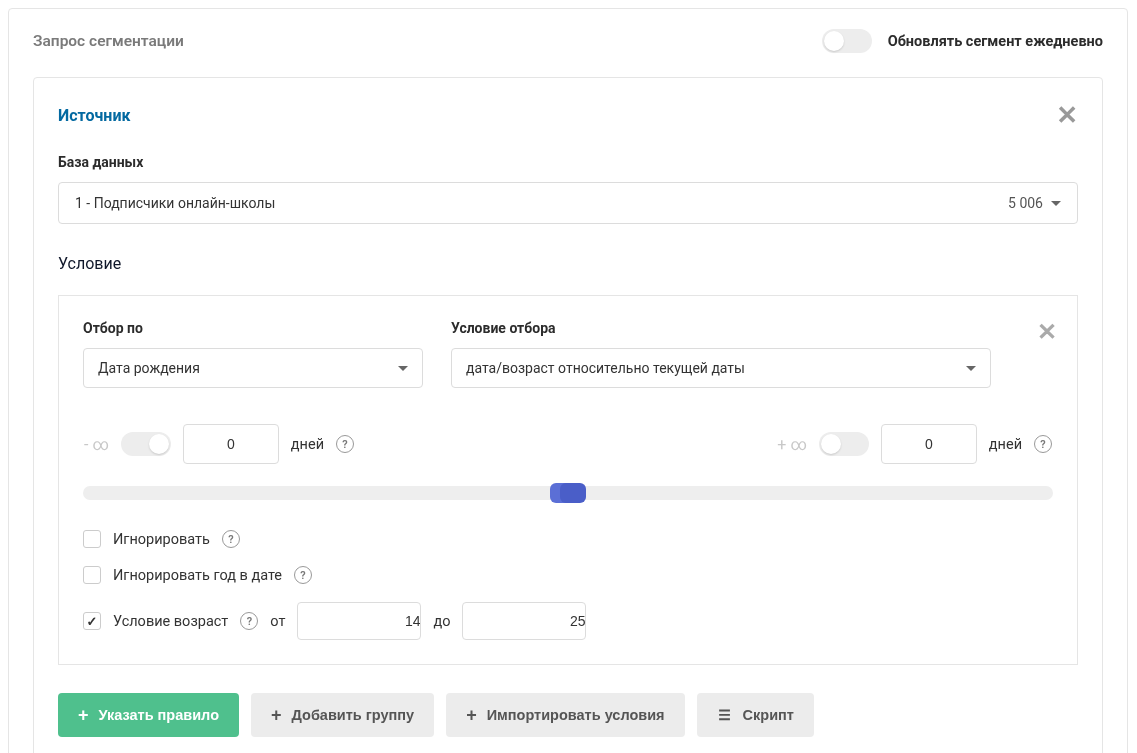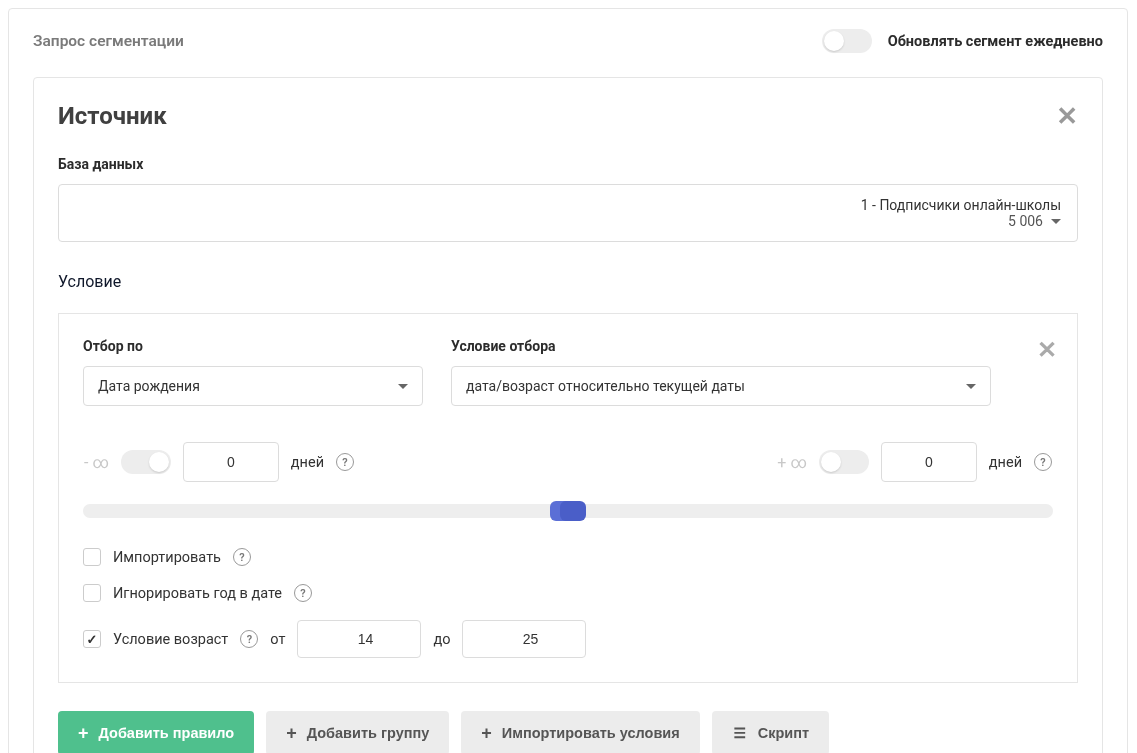--- a/index.html
+++ b/index.html
@@ -59,23 +59,23 @@
     border-radius: 4px;
     padding: 24px;
   }
   .panel-header {
     display: flex;
     justify-content: space-between;
     align-items: center;
     margin-bottom: 26px;
   }
   .panel-title {
-    font-size: 24px;
-    font-weight: 700;
-    color: #404040;
+    font-size: 16px;
+    font-weight: 700;
+    color: #0369a1;
     text-align: center;
   }
   .close-x {
     font-size: 26px;
     line-height: 1;
     color: #999;
     cursor: pointer;
     font-weight: 700;
   }
   .field-label {
@@ -83,24 +83,23 @@
     font-weight: 700;
     color: #2c2c2c;
     margin-bottom: 12px;
   }
   .db-select {
     border: 1px solid #dcdcdc;
     border-radius: 4px;
     padding: 12px 16px;
     display: flex;
     justify-content: space-between;
-    align-items: flex-end;
+    align-items: center;
     cursor: pointer;
     margin-bottom: 30px;
-    flex-direction: column;
   }
   .db-left { color: #333; }
   .db-right {
     display: flex;
     align-items: center;
     gap: 8px;
     color: #555;
   }
   .caret-down {
     width: 0; height: 0;
@@ -237,21 +236,21 @@
   .checkbox.checked::after {
     content: "✓";
     font-weight: 800;
   }
   .check-label { color: #333; font-size: 14.5px; }
   .age-row {
     display: flex;
     align-items: center;
     gap: 12px;
   }
-  .age-row .num-input { width: 124px; height: 38px; text-align: center; padding-left: 12px; }
+  .age-row .num-input { width: 124px; height: 38px; text-align: right; padding-left: 12px; }
   .btn-row {
     display: flex;
     gap: 12px;
   }
   .btn {
     height: 44px;
     padding: 0 20px;
     border-radius: 4px;
     display: inline-flex;
     align-items: center;
@@ -355,21 +354,21 @@
         </div>
       </div>
 
       <div class="slider-track">
         <div class="slider-thumb a"></div>
         <div class="slider-thumb b"></div>
       </div>
 
       <div class="check-row">
         <span class="checkbox"></span>
-        <span class="check-label">Импортировать</span>
+        <span class="check-label">Игнорировать</span>
         <span class="help-icon">?</span>
       </div>
 
       <div class="check-row">
         <span class="checkbox"></span>
         <span class="check-label">Игнорировать год в дате</span>
         <span class="help-icon">?</span>
       </div>
 
       <div class="check-row age-row" style="margin-bottom:0;">
@@ -380,21 +379,21 @@
         <input class="num-input" value="14" style="">
         <span class="check-label">до</span>
         <input class="num-input" value="25" style="">
       </div>
 
     </div>
 
     <div class="btn-row">
       <button class="btn btn-primary">
         <span class="plus-icon">+</span>
-        <span>Добавить правило</span>
+        <span>Указать правило</span>
       </button>
       <button class="btn btn-secondary">
         <span class="plus-icon">+</span>
         <span>Добавить группу</span>
       </button>
       <button class="btn btn-secondary">
         <span class="plus-icon">+</span>
         <span>Импортировать условия</span>
       </button>
       <button class="btn btn-secondary">

